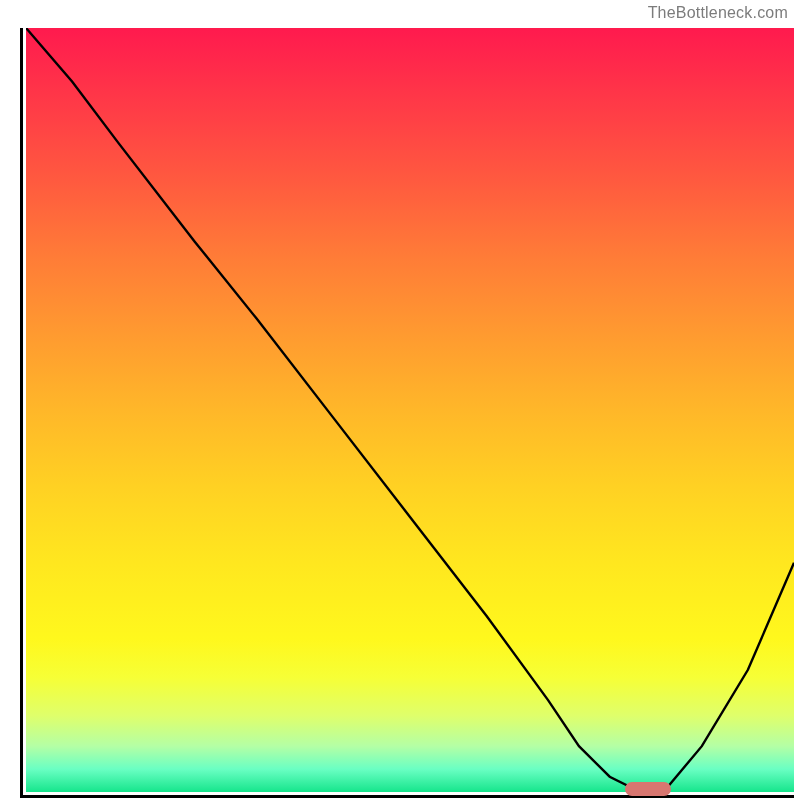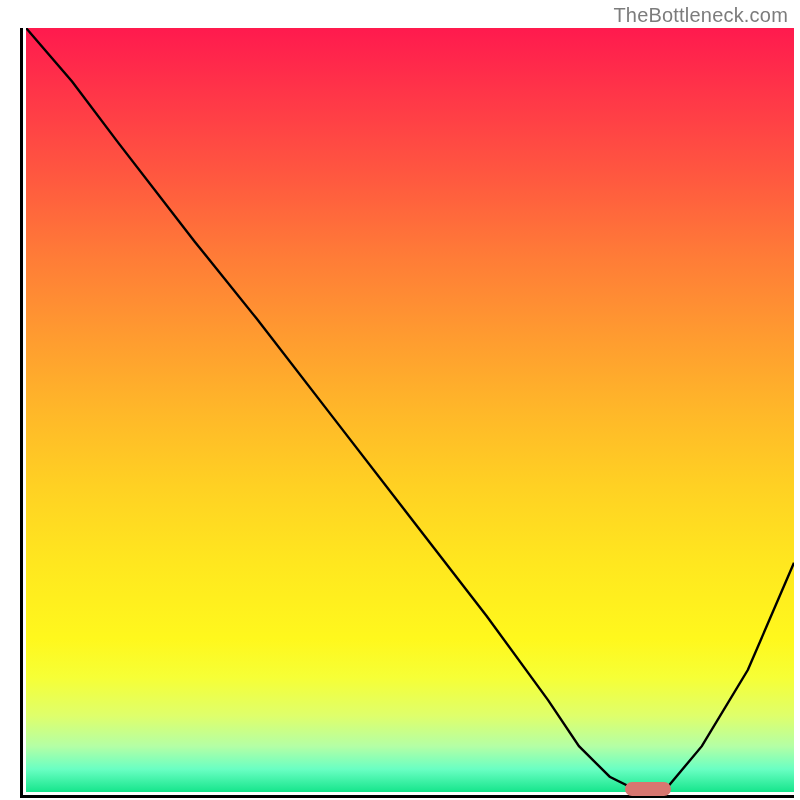--- a/index.html
+++ b/index.html
@@ -14,21 +14,21 @@
   .wrap {
     position: relative;
     width: 800px;
     height: 800px;
   }
   .watermark {
     position: absolute;
     top: 4px;
     right: 12px;
     color: #7c7c7c;
-    font-size: 20px;
+    font-size: 16px;
     font-weight: 500;
     letter-spacing: 0.2px;
   }
   .plot {
     position: absolute;
     left: 20px;
     top: 28px;
     width: 774px;
     height: 770px;
     border-left: 3px solid #000;

